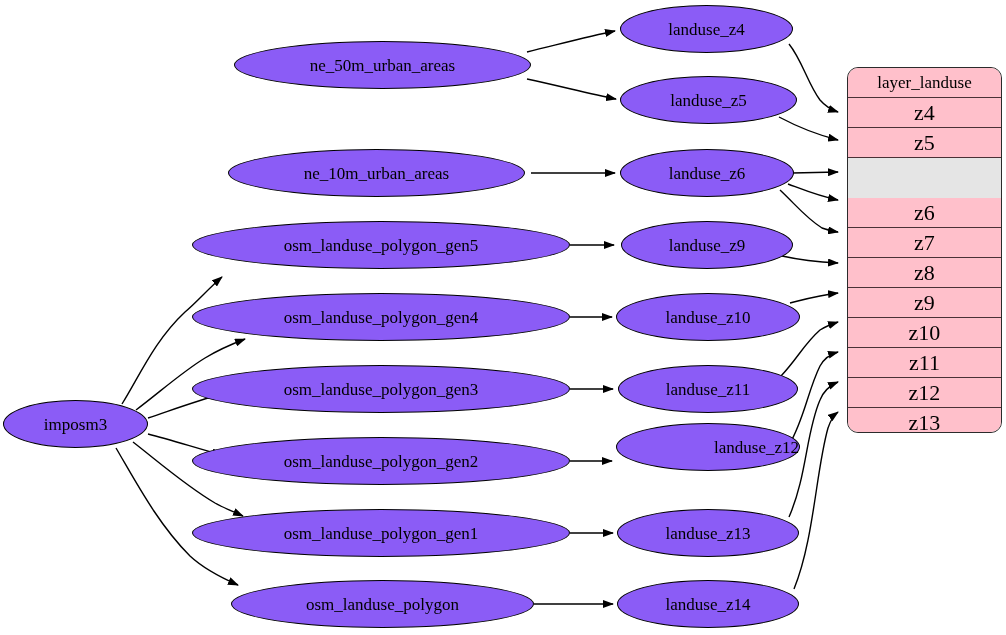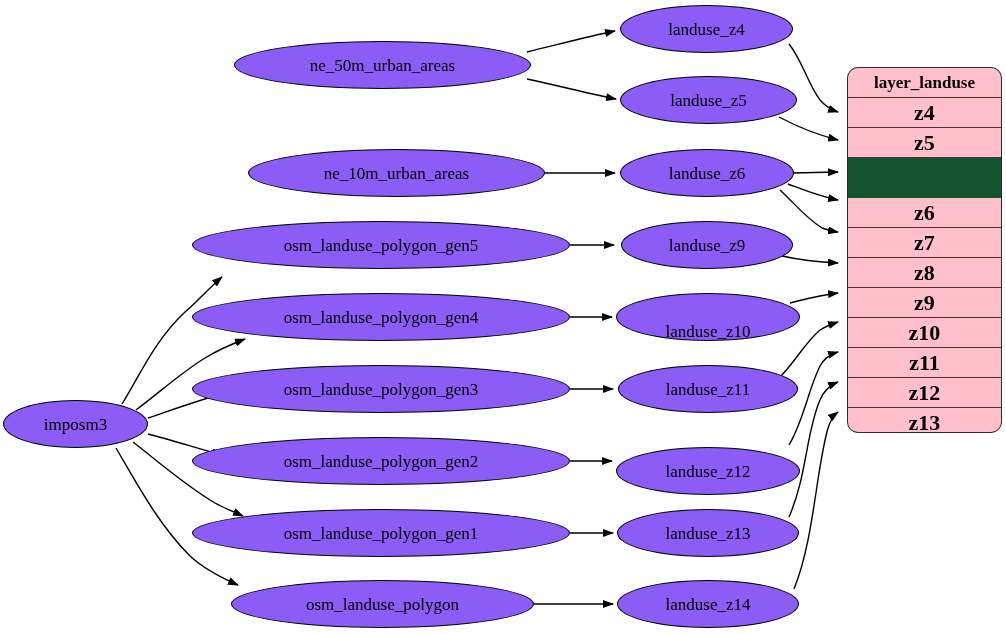--- a/index.html
+++ b/index.html
@@ -37,24 +37,23 @@
     font-size: 17px;
     color: #000000;
     line-height: 1;
     white-space: nowrap;
   }
   #table-node {
     position: absolute;
     box-sizing: border-box;
     border: 1.2px solid #2b2b2b;
     border-radius: 11px;
-    background: #14532d;
+    background: #e5e5e5;
     overflow: hidden;
     z-index: 6;
-    font-weight: bold;
   }
   .trow {
     box-sizing: border-box;
     display: flex;
     align-items: center;
     justify-content: center;
     border-bottom: 1.2px solid #4a3136;
     background: #ffc0cb;
     font-size: 22px;
     color: #000000;
@@ -110,21 +109,21 @@
   </svg>
 
   <div class="node" style="left:3px; top:400px; width:145px; height:48px;">
     <span class="node-label">imposm3</span>
   </div>
 
   <div class="node" style="left:234px; top:41px; width:297px; height:48px;">
     <span class="node-label">ne_50m_urban_areas</span>
   </div>
 
-  <div class="node" style="left:248px; top:149px; width:297px; height:48px;">
+  <div class="node" style="left:228px; top:149px; width:297px; height:48px;">
     <span class="node-label">ne_10m_urban_areas</span>
   </div>
 
   <div class="node" style="left:192px; top:221px; width:378px; height:48px;">
     <span class="node-label">osm_landuse_polygon_gen5</span>
   </div>
 
   <div class="node" style="left:192px; top:293px; width:378px; height:48px;align-items:center;">
     <span class="node-label">osm_landuse_polygon_gen4</span>
   </div>
@@ -154,29 +153,29 @@
   </div>
 
   <div class="node" style="left:620px; top:149px; width:174px; height:48px;">
     <span class="node-label">landuse_z6</span>
   </div>
 
   <div class="node" style="left:621px; top:221px; width:172px; height:48px;">
     <span class="node-label">landuse_z9</span>
   </div>
 
-  <div class="node" style="left:616px; top:293px; width:184px; height:48px;align-items:flex-end;">
+  <div class="node" style="left:616px; top:293px; width:184px; height:48px;">
     <span class="node-label">landuse_z10</span>
   </div>
 
   <div class="node" style="left:618px; top:365px; width:180px; height:48px;justify-content:center;">
     <span class="node-label">landuse_z11</span>
   </div>
 
-  <div class="node" style="left:616px; top:447px; width:184px; height:48px;">
+  <div class="node" style="left:616px; top:423px; width:184px; height:48px;justify-content:flex-end;">
     <span class="node-label">landuse_z12</span>
   </div>
 
   <div class="node" style="left:617px; top:509px; width:182px; height:48px;">
     <span class="node-label">landuse_z13</span>
   </div>
 
   <div class="node" style="left:617px; top:580px; width:182px; height:48px;">
     <span class="node-label">landuse_z14</span>
   </div>

